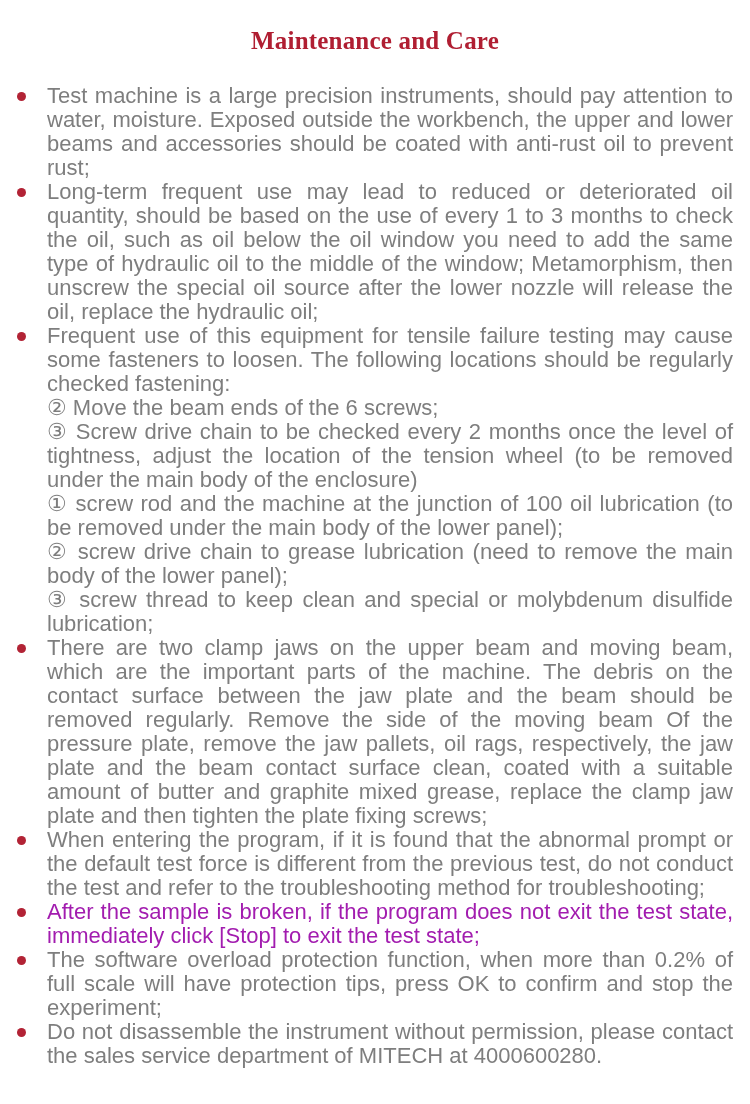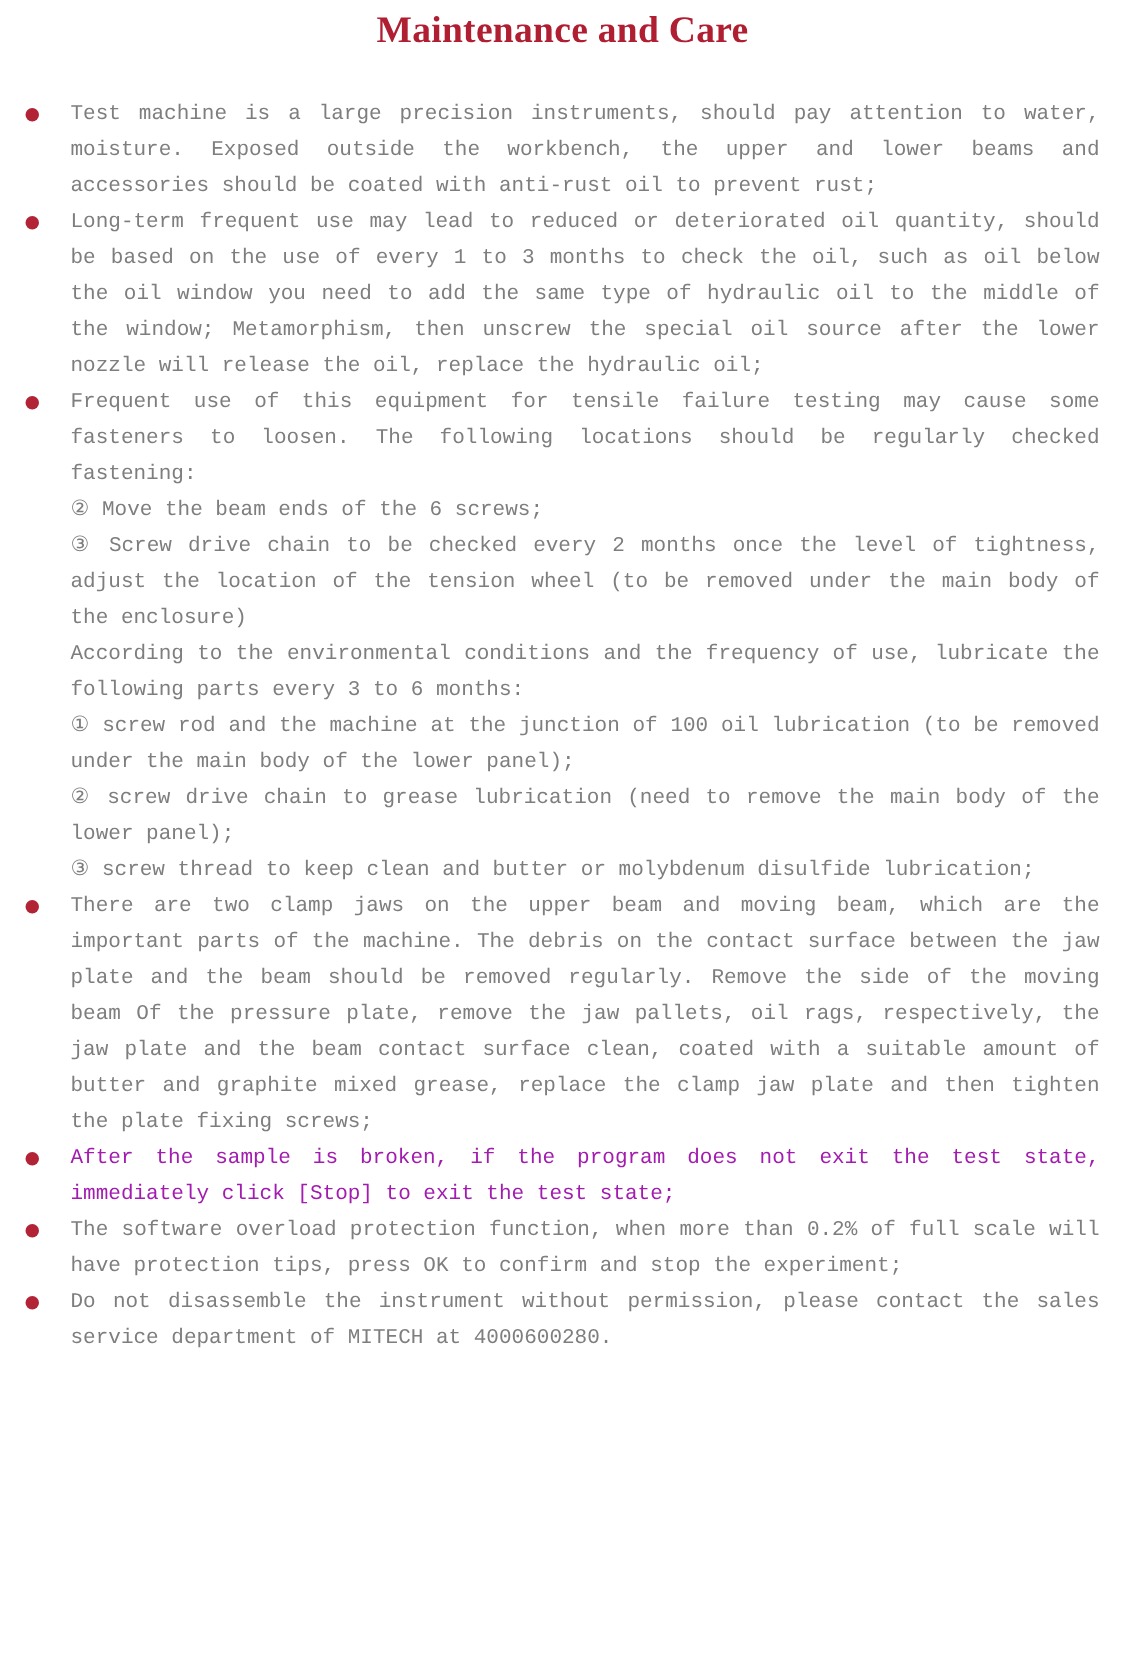--- a/index.html
+++ b/index.html
@@ -10,21 +10,21 @@
   body {
     width: 750px;
     height: 1104px;
     overflow: hidden;
     font-family: "Liberation Sans", sans-serif;
   }
   .page {
     width: 750px;
     height: 956px;
     box-sizing: border-box;
-    padding-top: 6px;
+    padding-top: 26px;
   }
   .doc-title {
     font-family: "Liberation Serif", serif;
     font-weight: bold;
     font-size: 25px;
     line-height: 30px;
     text-align: center;
     margin: 0 0 28px 0;
     letter-spacing: 0.2px;
   }
@@ -43,24 +43,23 @@
     flex: 0 0 auto;
     width: 9px;
     height: 9px;
     border-radius: 50%;
     margin: 8px 0 0 17px;
   }
   .text {
     flex: 1 1 auto;
     margin-left: 21px;
     padding-right: 17px;
-    font-size: 14px;
+    font-size: 22px;
     line-height: 24px;
     text-align: justify;
-    font-family: Liberation Mono, monospace;
   }
   .text p {
     margin: 0;
     padding: 0;
   }
 </style>
 </head>
 <body>
 
 <div class="page">
@@ -77,30 +76,35 @@
         <div class="text" style="color: rgb(126, 126, 126);">
           <p>Long-term frequent use may lead to reduced or deteriorated oil quantity, should be based on the use of every 1 to 3 months to check the oil, such as oil below the oil window you need to add the same type of hydraulic oil to the middle of the window; Metamorphism, then unscrew the special oil source after the lower nozzle will release the oil, replace the hydraulic oil;</p>
         </div>
       </li>
       <li class="item">
         <span class="dot" style="background: rgb(178, 35, 53);"></span>
         <div class="text" style="color: rgb(126, 126, 126);">
           <p>Frequent use of this equipment for tensile failure testing may cause some fasteners to loosen. The following locations should be regularly checked fastening:</p>
           <p>② Move the beam ends of the 6 screws;</p>
           <p>③ Screw drive chain to be checked every 2 months once the level of tightness, adjust the location of the tension wheel (to be removed under the main body of the enclosure)</p>
-          <p>According to the environmental conditions and the frequency of use, lubricate the following parts every 3 to 6 months:</p>
           <p>① screw rod and the machine at the junction of 100 oil lubrication (to be removed under the main body of the lower panel);</p>
           <p>② screw drive chain to grease lubrication (need to remove the main body of the lower panel);</p>
-          <p>③ screw thread to keep clean and butter or molybdenum disulfide lubrication;</p>
+          <p>③ screw thread to keep clean and special or molybdenum disulfide lubrication;</p>
         </div>
       </li>
       <li class="item">
         <span class="dot" style="background: rgb(178, 35, 53);"></span>
         <div class="text" style="color: rgb(126, 126, 126);">
           <p>There are two clamp jaws on the upper beam and moving beam, which are the important parts of the machine. The debris on the contact surface between the jaw plate and the beam should be removed regularly. Remove the side of the moving beam Of the pressure plate, remove the jaw pallets, oil rags, respectively, the jaw plate and the beam contact surface clean, coated with a suitable amount of butter and graphite mixed grease, replace the clamp jaw plate and then tighten the plate fixing screws;</p>
+        </div>
+      </li>
+      <li class="item">
+        <span class="dot" style="background: rgb(178, 35, 53);"></span>
+        <div class="text" style="color: rgb(126, 126, 126);">
+          <p>When entering the program, if it is found that the abnormal prompt or the default test force is different from the previous test, do not conduct the test and refer to the troubleshooting method for troubleshooting;</p>
         </div>
       </li>
       <li class="item">
         <span class="dot" style="background: rgb(178, 35, 53);"></span>
         <div class="text" style="color: #a21caf;">
           <p>After the sample is broken, if the program does not exit the test state, immediately click [Stop] to exit the test state;</p>
         </div>
       </li>
       <li class="item">
         <span class="dot" style="background: rgb(178, 35, 53);"></span>

